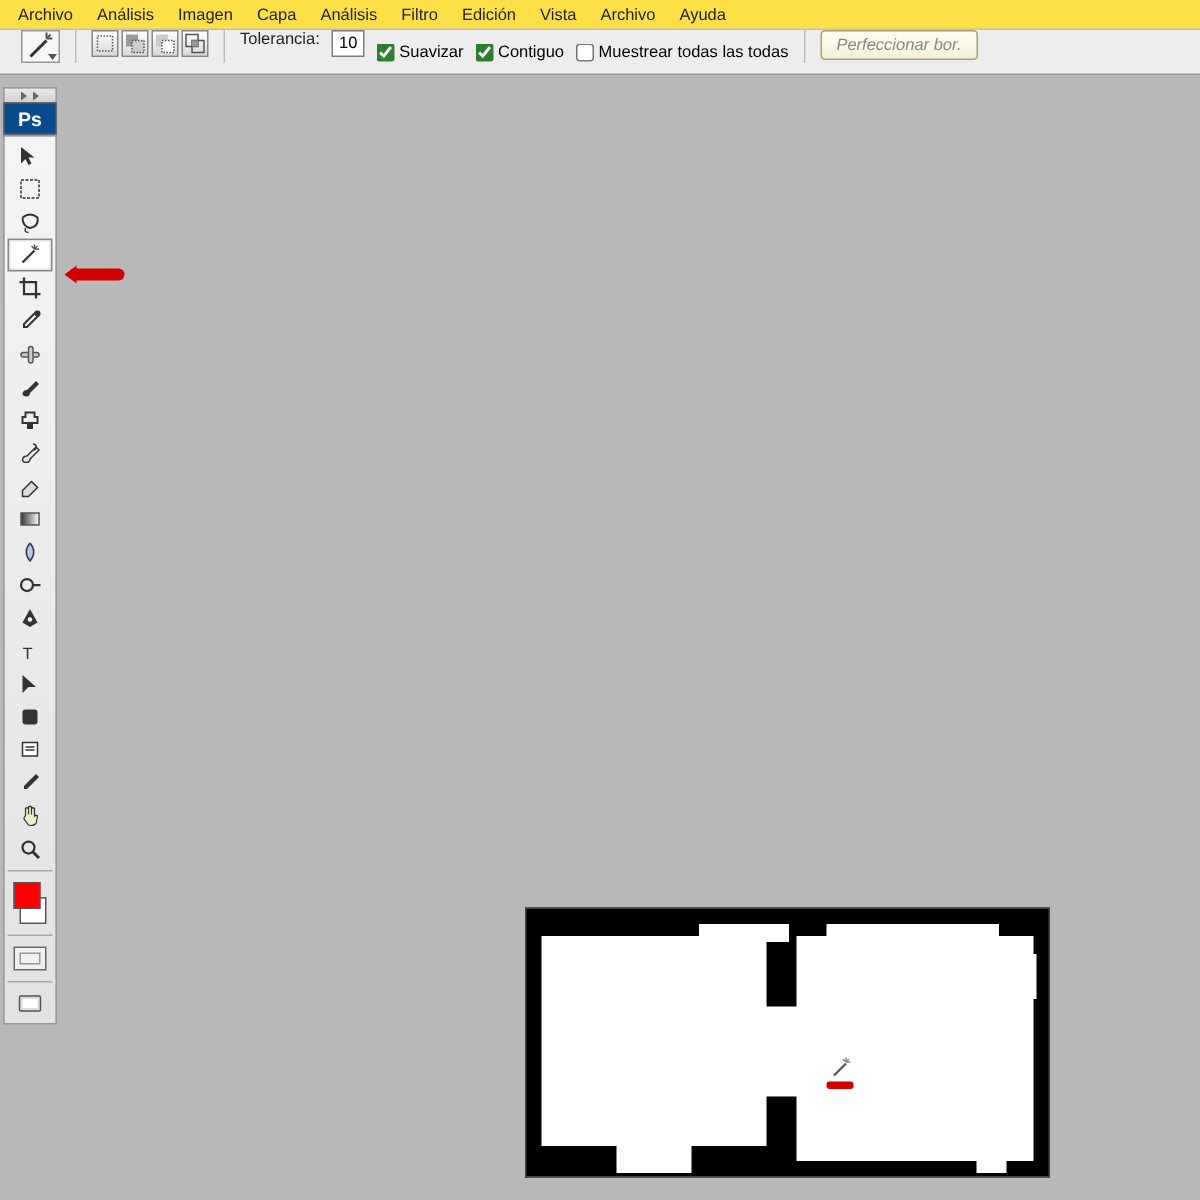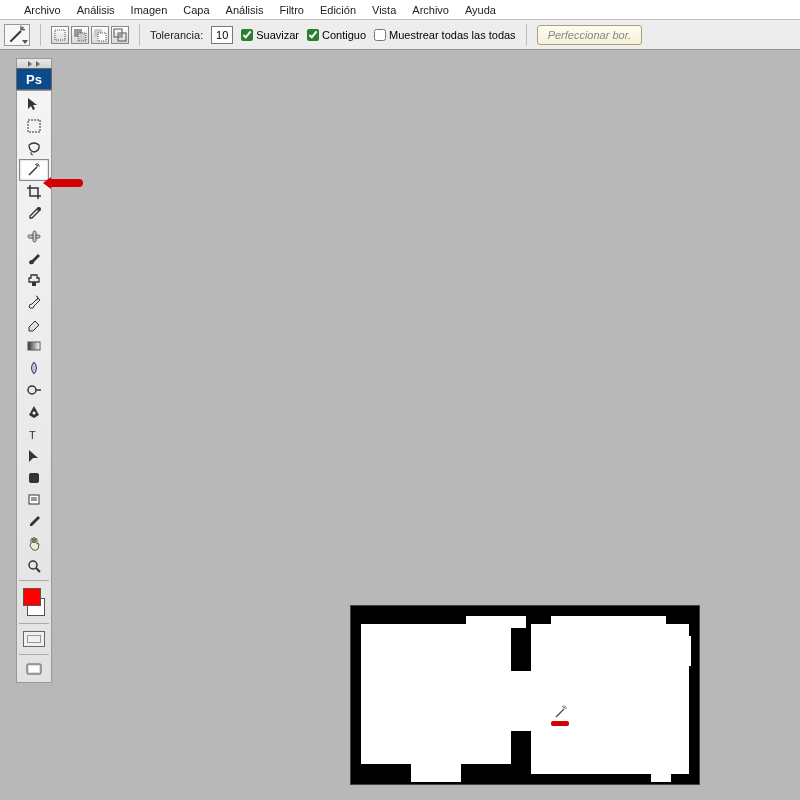--- a/index.html
+++ b/index.html
@@ -1,31 +1,31 @@
 <!DOCTYPE html>
 <html><head>
 <meta charset="utf-8">
 <style>
 * { margin: 0; padding: 0; box-sizing: border-box; font-family: Tahoma, Arial, sans-serif; font-size: 11px; }
 body { background: #b8b8b8; width: 800px; height: 800px; overflow: hidden; position: relative; }
-.menubar { background: #ffffff; border-bottom: 1px solid #c0c0c0; height: 20px; display: flex; align-items: center; padding: 0 16px; text-align: right; }
+.menubar { background: #fde047; border-bottom: 1px solid #c0c0c0; height: 20px; display: flex; align-items: center; padding: 0 4px; text-align: right; }
 .menubar .menu-item { padding: 2px 8px; cursor: default; color: #222; }
-.options-bar { background: #ededed; border-bottom: 1px solid #999; height: 30px; display: flex; align-items: center; padding: 0 4px; gap: 8px; }
+.options-bar { background: #ededed; border-bottom: 1px solid #999; height: 30px; display: flex; padding: 0 14px; gap: 8px; }
 .tool-indicator { width: 26px; height: 22px; border: 1px solid #999; background: #f7f7f7; display: flex; align-items: center; justify-content: center; position: relative; }
 .tool-indicator .dd { position: absolute; right: 1px; bottom: 1px; width:0;height:0;border-left:3px solid transparent;border-right:3px solid transparent;border-top:4px solid #555; }
 .divider { width: 1px; height: 22px; background: #bdbdbd; margin: 0 2px; }
 .sel-buttons { display: flex; gap: 2px; }
 .sel-btn { width: 18px; height: 18px; border: 1px solid #888; background: linear-gradient(#fff,#d8d8d8); position: relative; }
 .sel-btn svg { width: 100%; height: 100%; }
 .opt-label { color: #222; }
 .tol-input { width: 22px; height: 18px; border: 1px solid #7a7a7a; background: #fff; text-align: center; font-size: 11px; }
 .chk { display: flex; align-items: center; gap: 3px; }
 .chk input { width: 12px; height: 12px; accent-color: #2e7d32; }
 .btn-refine { height: 20px; padding: 0 10px; border: 1px solid #b0a070; background: linear-gradient(#fdfdf0,#f5f0d8); color: #888; border-radius: 3px; display: flex; align-items: center; font-style: italic; }
-.toolbox-wrap { position: absolute; left: 16px; top: 58px; width: 36px; }
+.toolbox-wrap { position: absolute; left: 2px; top: 58px; width: 36px; }
 .toolbox-header { height: 10px; background: linear-gradient(#e8e8e8,#d2d2d2); border: 1px solid #999; border-bottom: none; display:flex; align-items:center; justify-content:center; gap:2px;}
 .toolbox-header span{width:0;height:0;border-left:3px solid transparent;border-right:3px solid transparent;border-bottom:4px solid #666;display:inline-block;transform:rotate(90deg);}
 .ps-logo { height: 22px; background: #0a4b8c; border: 1px solid #666; display: flex; align-items: center; justify-content: center; color: #fff; font-weight: bold; font-size: 13px; font-family: Arial; }
 .tools { border: 1px solid #999; background: linear-gradient(#f4f4f4,#e2e2e2); display: flex; flex-direction: column; padding: 2px 2px; }
 .tool { width: 30px; height: 22px; margin: 0 auto; display: flex; align-items: center; justify-content: center; border: 1px solid transparent; cursor: default; position: relative; }
 .tool.selected { background: #fff; border: 1px solid #888; box-shadow: inset 0 0 2px #aaa; }
 .tool svg { width: 18px; height: 18px; }
 .color-swatches { height: 32px; position: relative; margin: 2px; }
 .swatch-back { position: absolute; right: 2px; bottom: 2px; width: 18px; height: 18px; background: #fff; border: 1px solid #555; }
 .swatch-front { position: absolute; left: 2px; top: 2px; width: 18px; height: 18px; background: #ff0000; border: 1px solid #555; }

